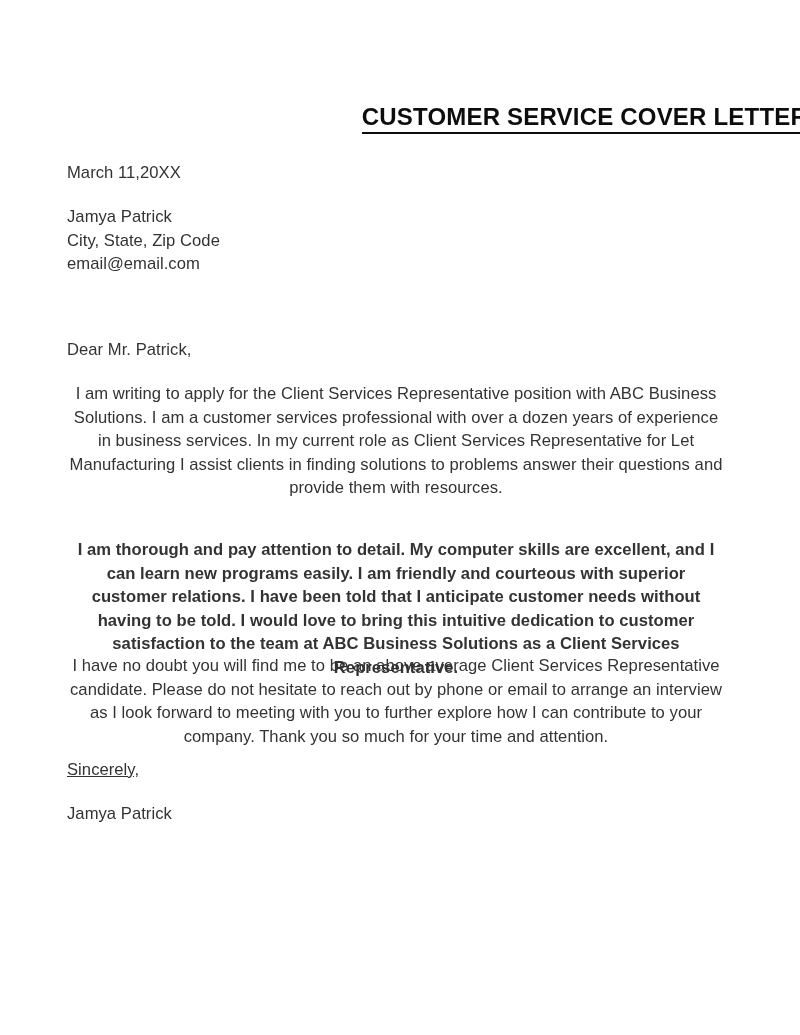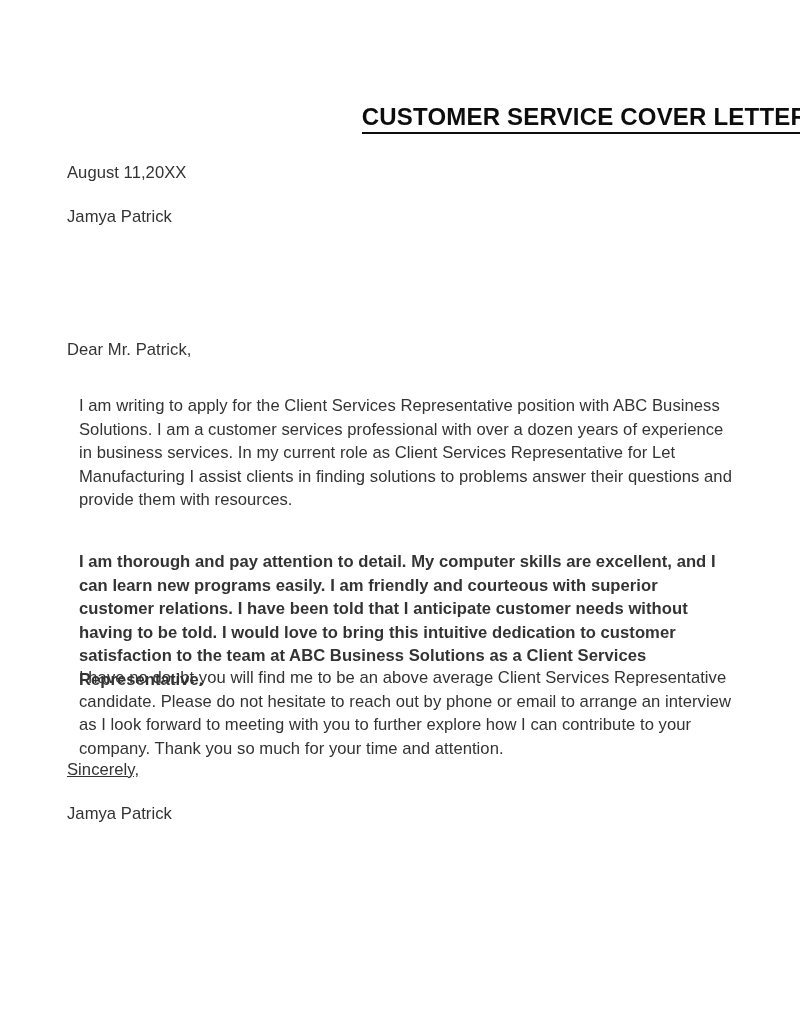--- a/index.html
+++ b/index.html
@@ -50,36 +50,38 @@
   }
   .date-line     { top: 161px; }
   .sender-block  { top: 205px; }
   .salutation    { top: 338px; }
   .para-1        { top: 382px; }
   .para-2        { top: 538px; font-weight: bold; }
   .para-3        { top: 654px; }
   .closing       { top: 758px; text-decoration: underline; }
   .signature     { top: 802px; }
   .addr-line { display: block; }
-  .para { margin: 12px; }
+  .para { margin: 0; text-align: center; }
 </style>
 </head>
 <body>
 
 <div class="page">
   <div class="doc-body">
 
     <h1 class="letter-title">
       <span>CUSTOMER SERVICE COVER LETTER</span>
     </h1>
 
-    <div class="block date-line">August 11,20XX</div>
+    <div class="block date-line">March 11,20XX</div>
 
     <div class="block sender-block">
       <span class="addr-line">Jamya Patrick</span>
+      <span class="addr-line">City, State, Zip Code</span>
+      <span class="addr-line">email@email.com</span>
     </div>
 
     <div class="block salutation">Dear Mr. Patrick,</div>
 
     <p class="block para para-1">I am writing to apply for the Client Services Representative position with ABC Business Solutions. I am a customer services professional with over a dozen years of experience in business services. In my current role as Client Services Representative for Let Manufacturing I assist clients in finding solutions to problems answer their questions and provide them with resources.</p>
     <p class="block para para-2">I am thorough and pay attention to detail. My computer skills are excellent, and I can learn new programs easily. I am friendly and courteous with superior customer relations. I have been told that I anticipate customer needs without having to be told. I would love to bring this intuitive dedication to customer satisfaction to the team at ABC Business Solutions as a Client Services Representative.</p>
     <p class="block para para-3">I have no doubt you will find me to be an above average Client Services Representative candidate. Please do not hesitate to reach out by phone or email to arrange an interview as I look forward to meeting with you to further explore how I can contribute to your company. Thank you so much for your time and attention.</p>
 
     <div class="block closing">Sincerely,</div>
     <div class="block signature">Jamya Patrick</div>

